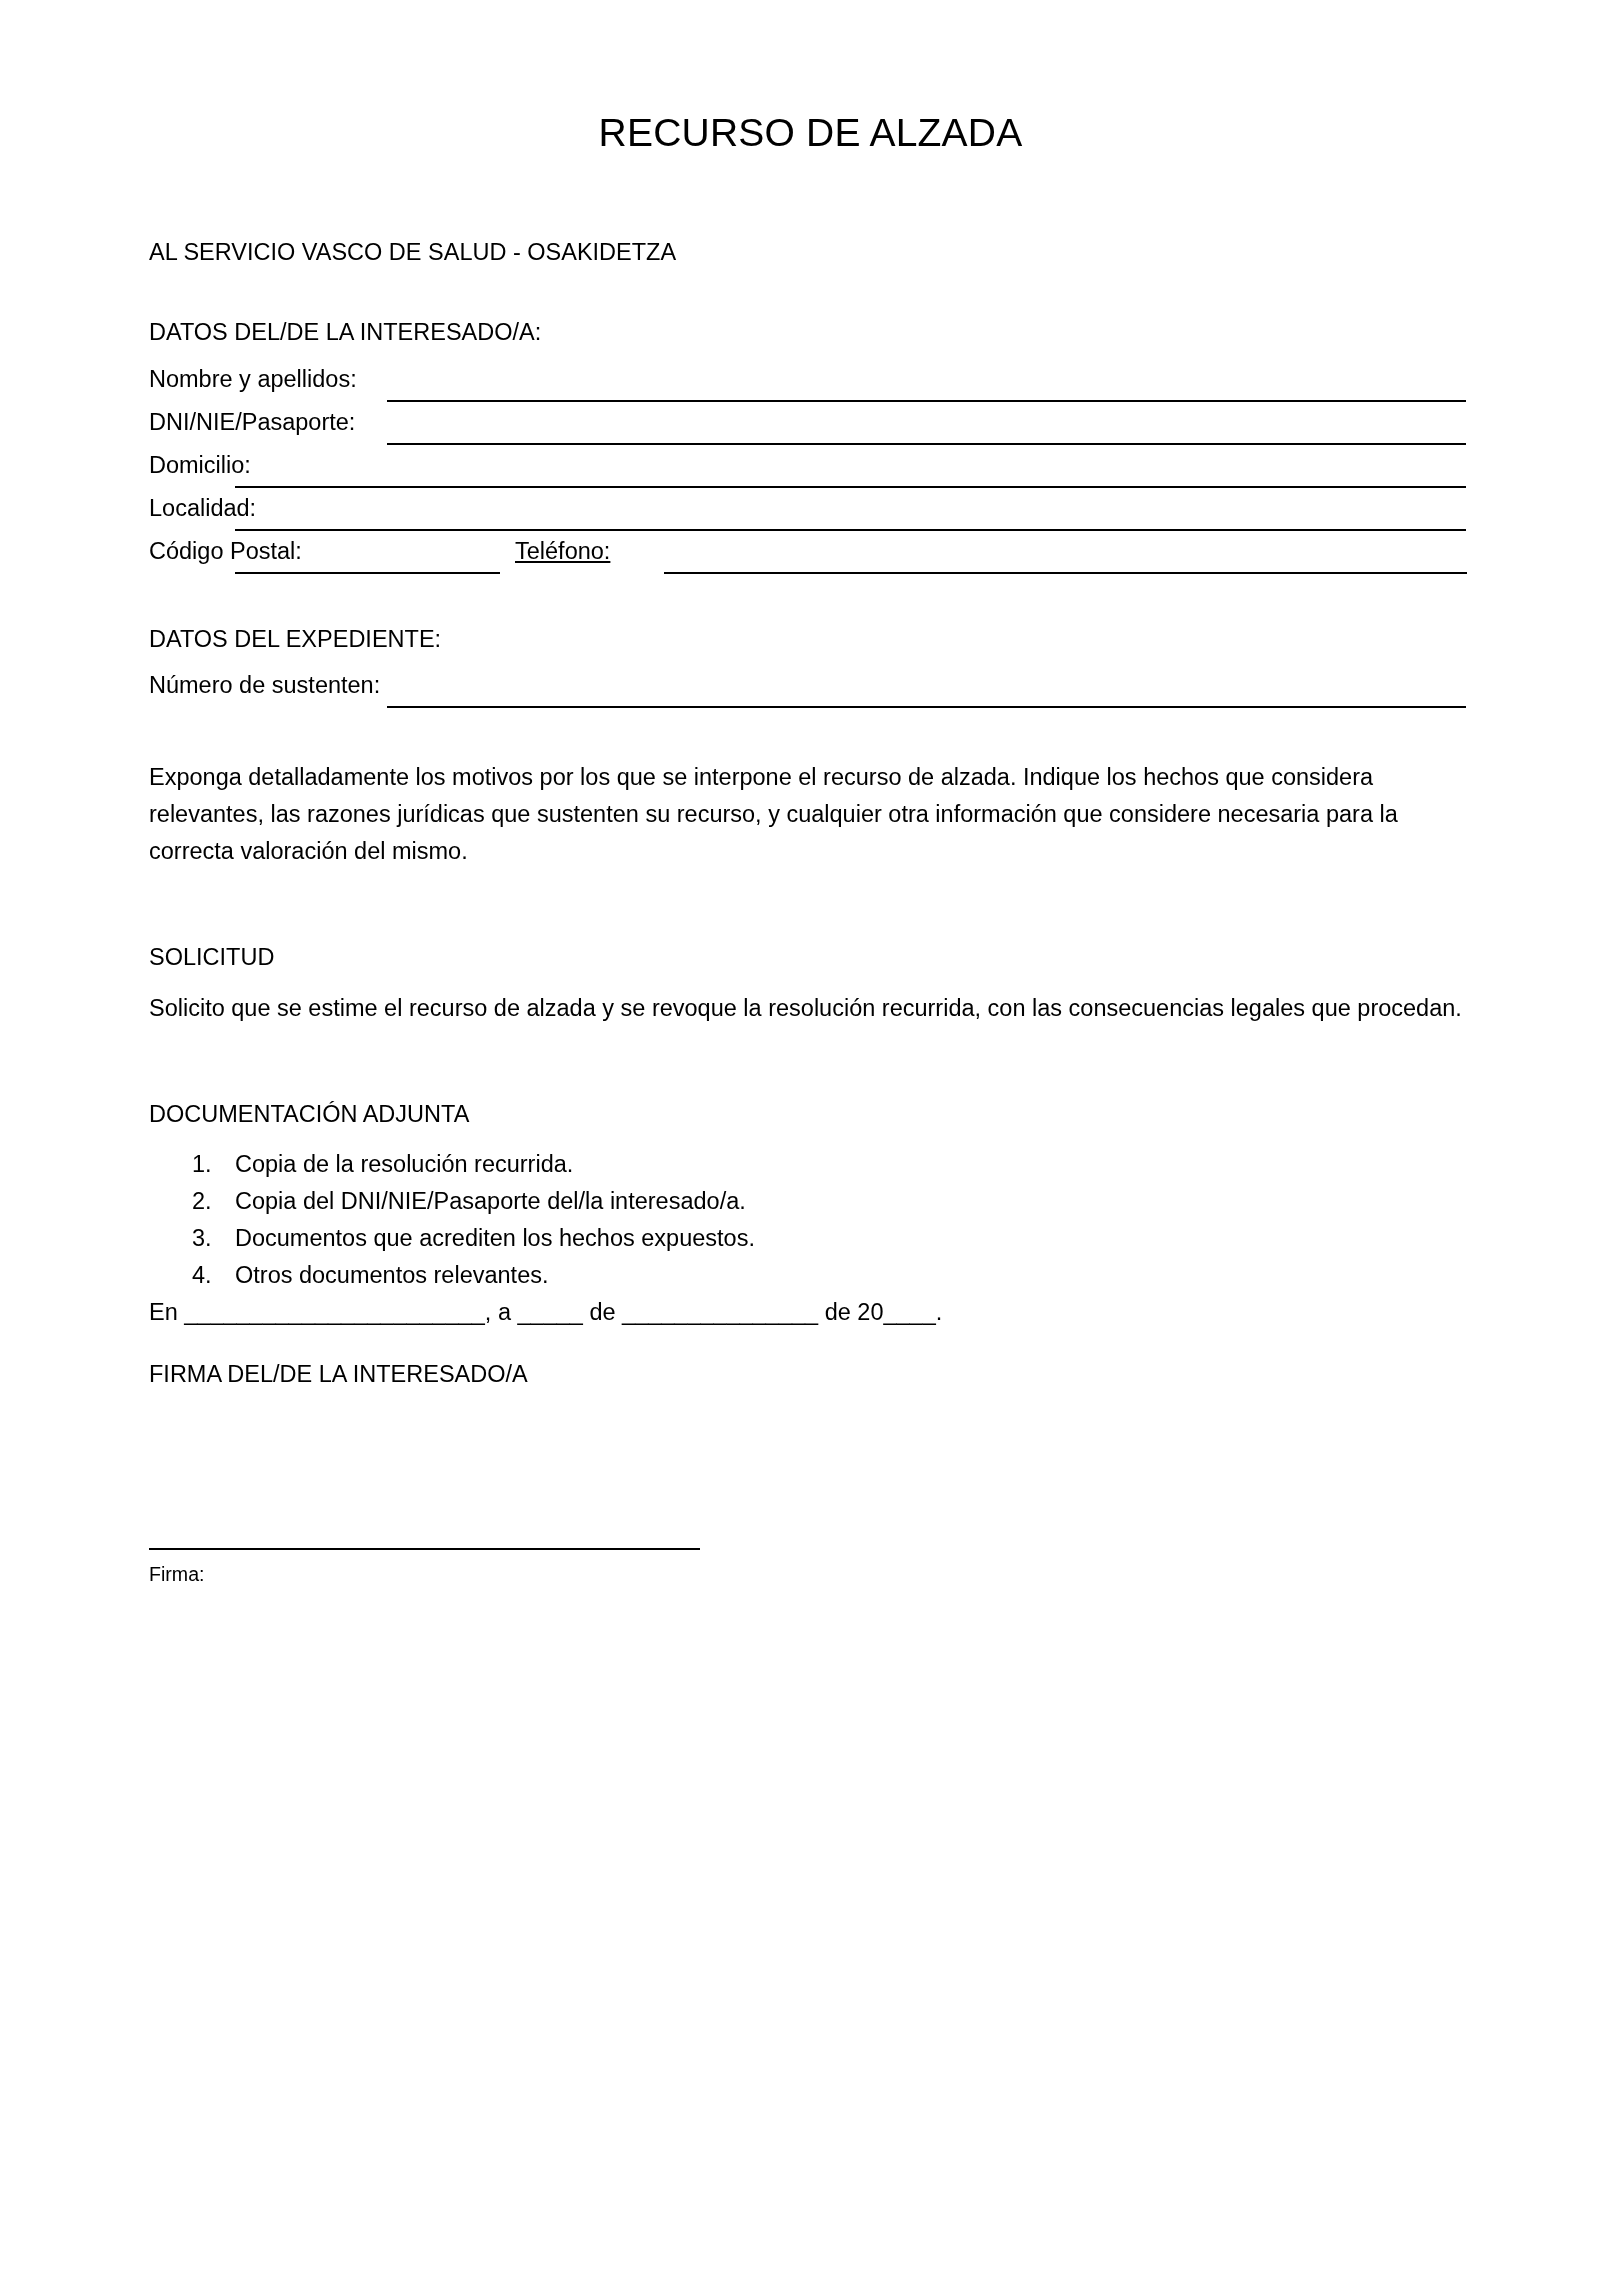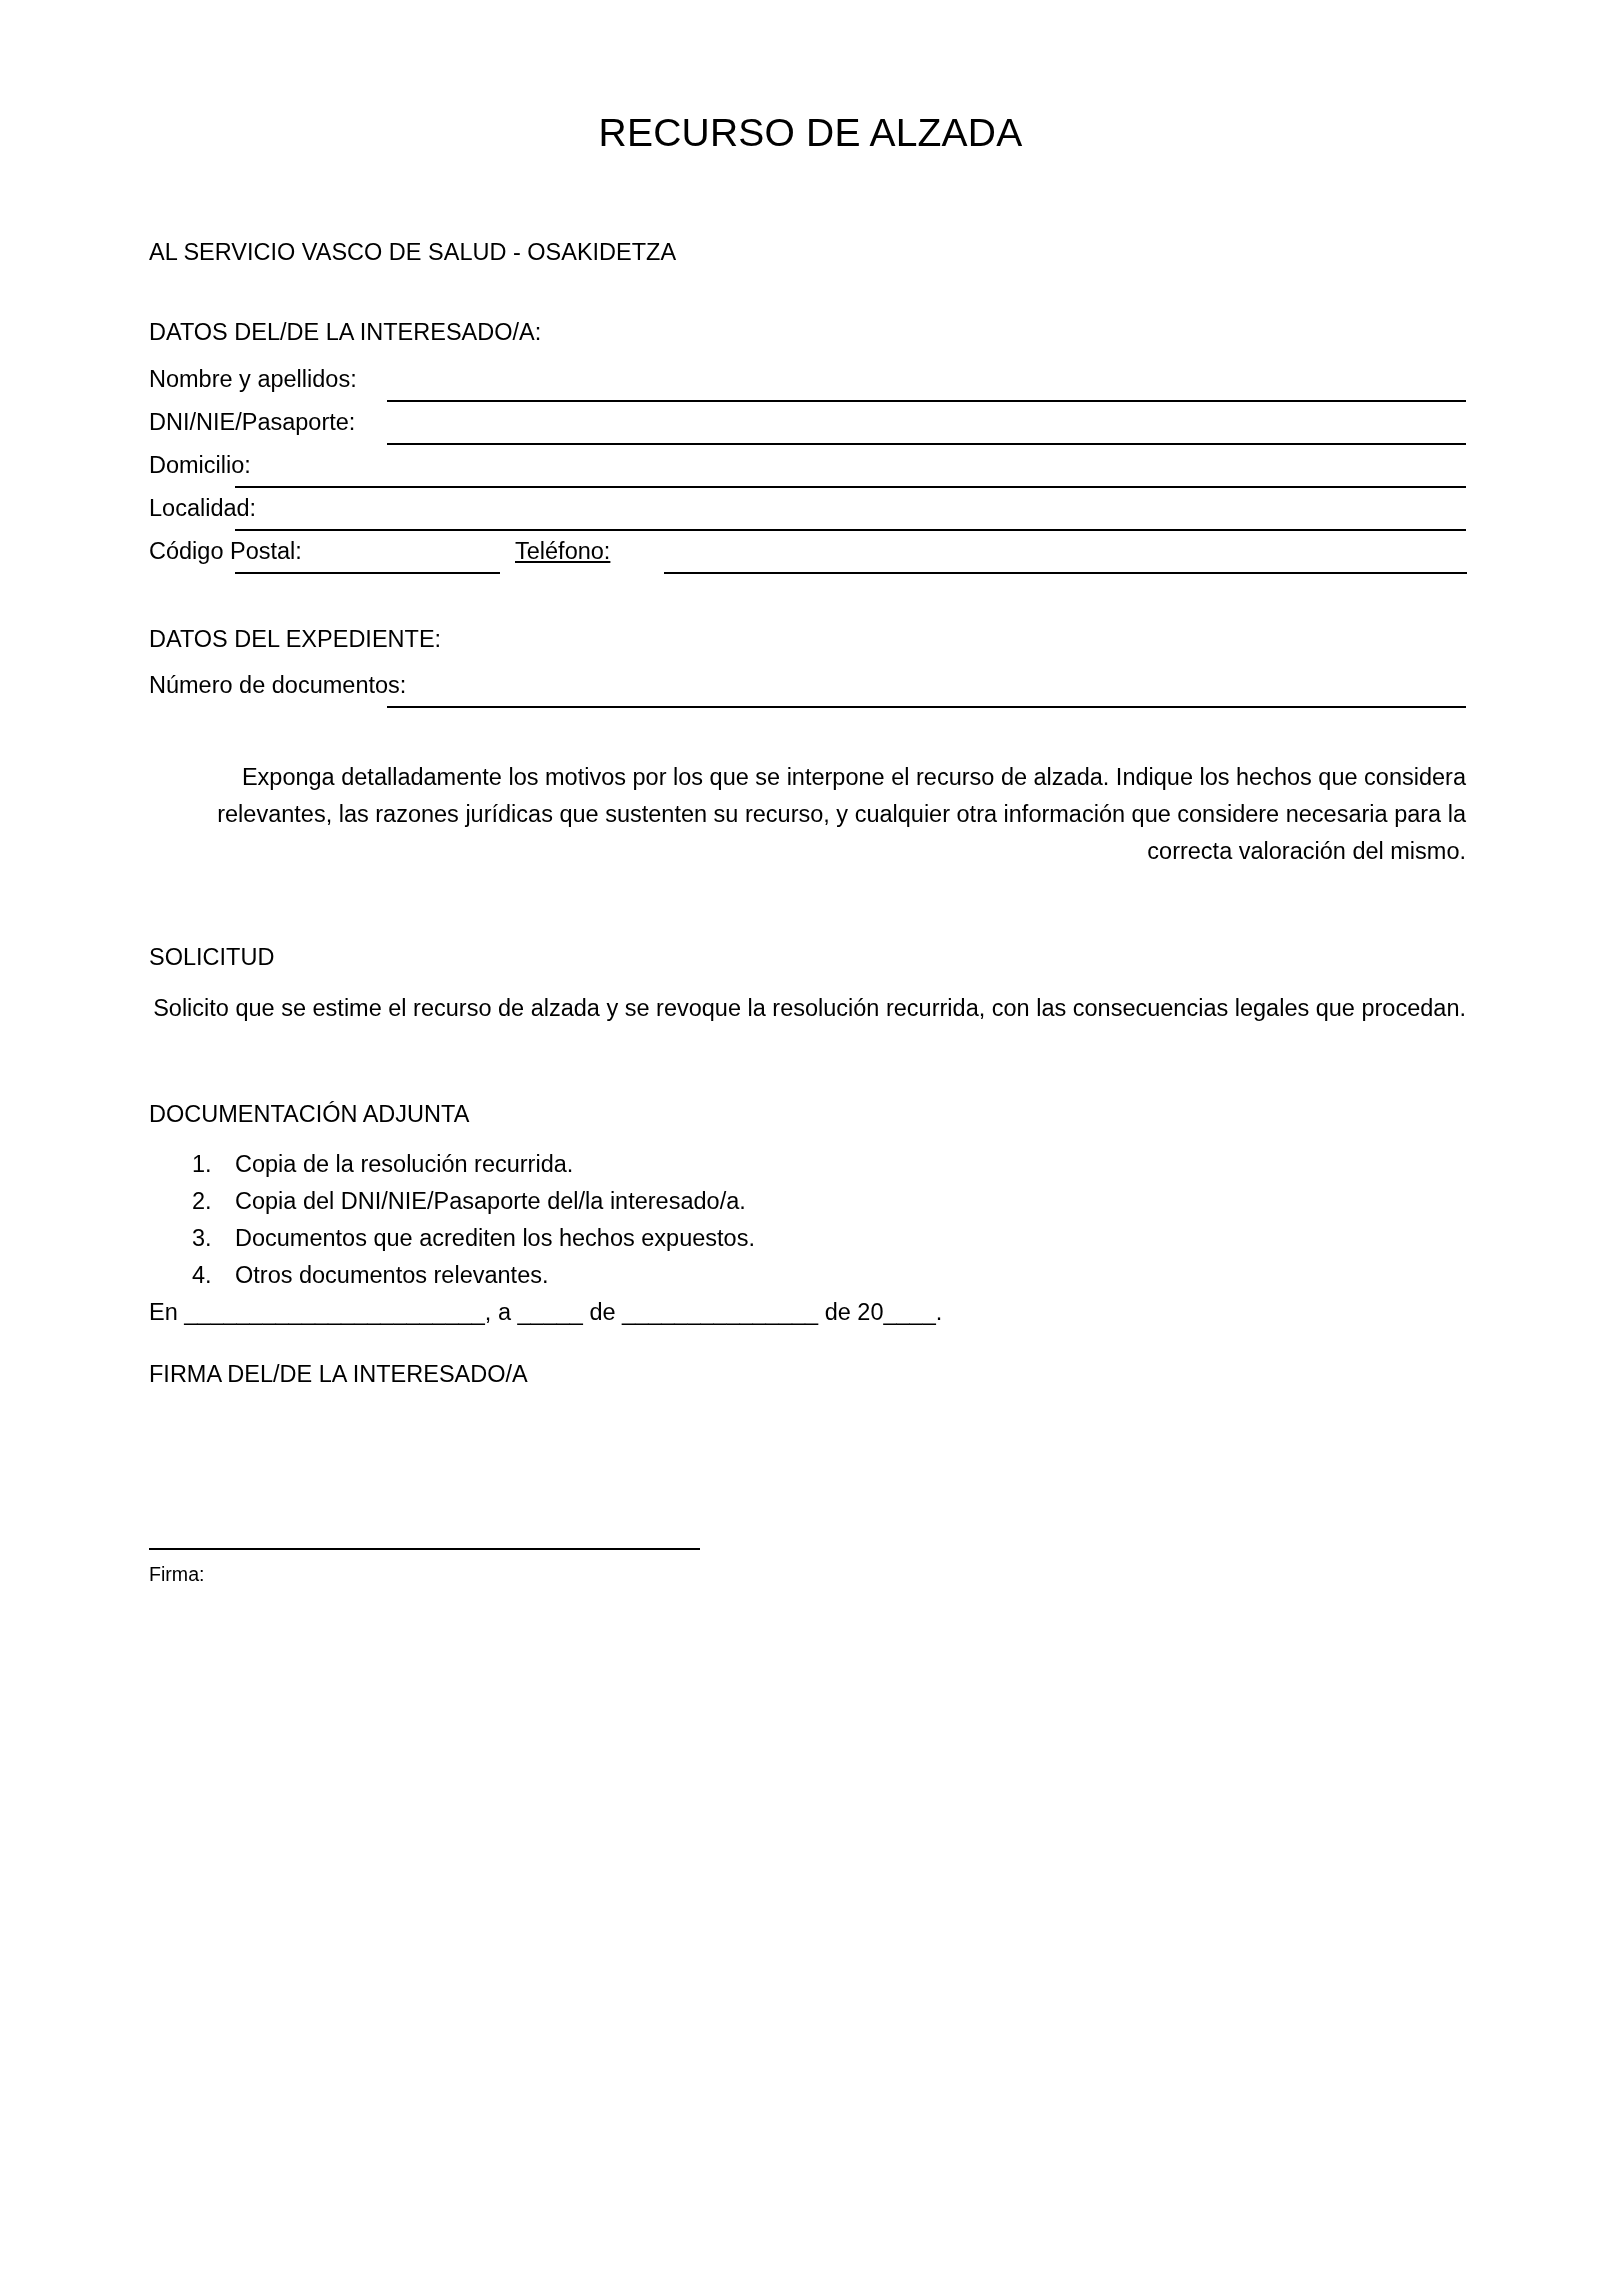--- a/index.html
+++ b/index.html
@@ -81,21 +81,21 @@
     white-space: nowrap;
     text-decoration: underline;
   }
   .gap-block { height: 45px; }
   .gap-small { height: 29px; }
   .gap-large { height: 73px; }
   .body-text {
     font-size: 23.5px;
     line-height: 37px;
     margin: 0;
-    text-align: right;
+    text-align: left;
   }
   .doc-list {
     margin: 5.9px 0 0 0;
     padding: 0;
     list-style: none;
     font-size: 23.5px;
     line-height: 37px;
   }
   .doc-list li {
     padding-left: 43px;
@@ -171,21 +171,21 @@
       <span class="field-line line-cp"></span>
       <span class="label-tel">Teléfono:</span>
       <span class="field-line line-tel"></span>
     </div>
 
     <div class="gap-block"></div>
 
     <p class="section-heading">DATOS DEL EXPEDIENTE:</p>
 
     <div class="field-row">
-      <span class="field-label">Número de documentos:</span>
+      <span class="field-label">Número de sustenten:</span>
       <span class="field-line line-exp"></span>
     </div>
 
 
     <div class="gap-block"></div>
 
     <p class="body-text">Exponga detalladamente los motivos por los que se interpone el recurso de alzada. Indique los hechos que considera relevantes, las razones jurídicas que sustenten su recurso, y cualquier otra información que considere necesaria para la correcta valoración del mismo.</p>
 
     <div class="gap-large"></div>
 

